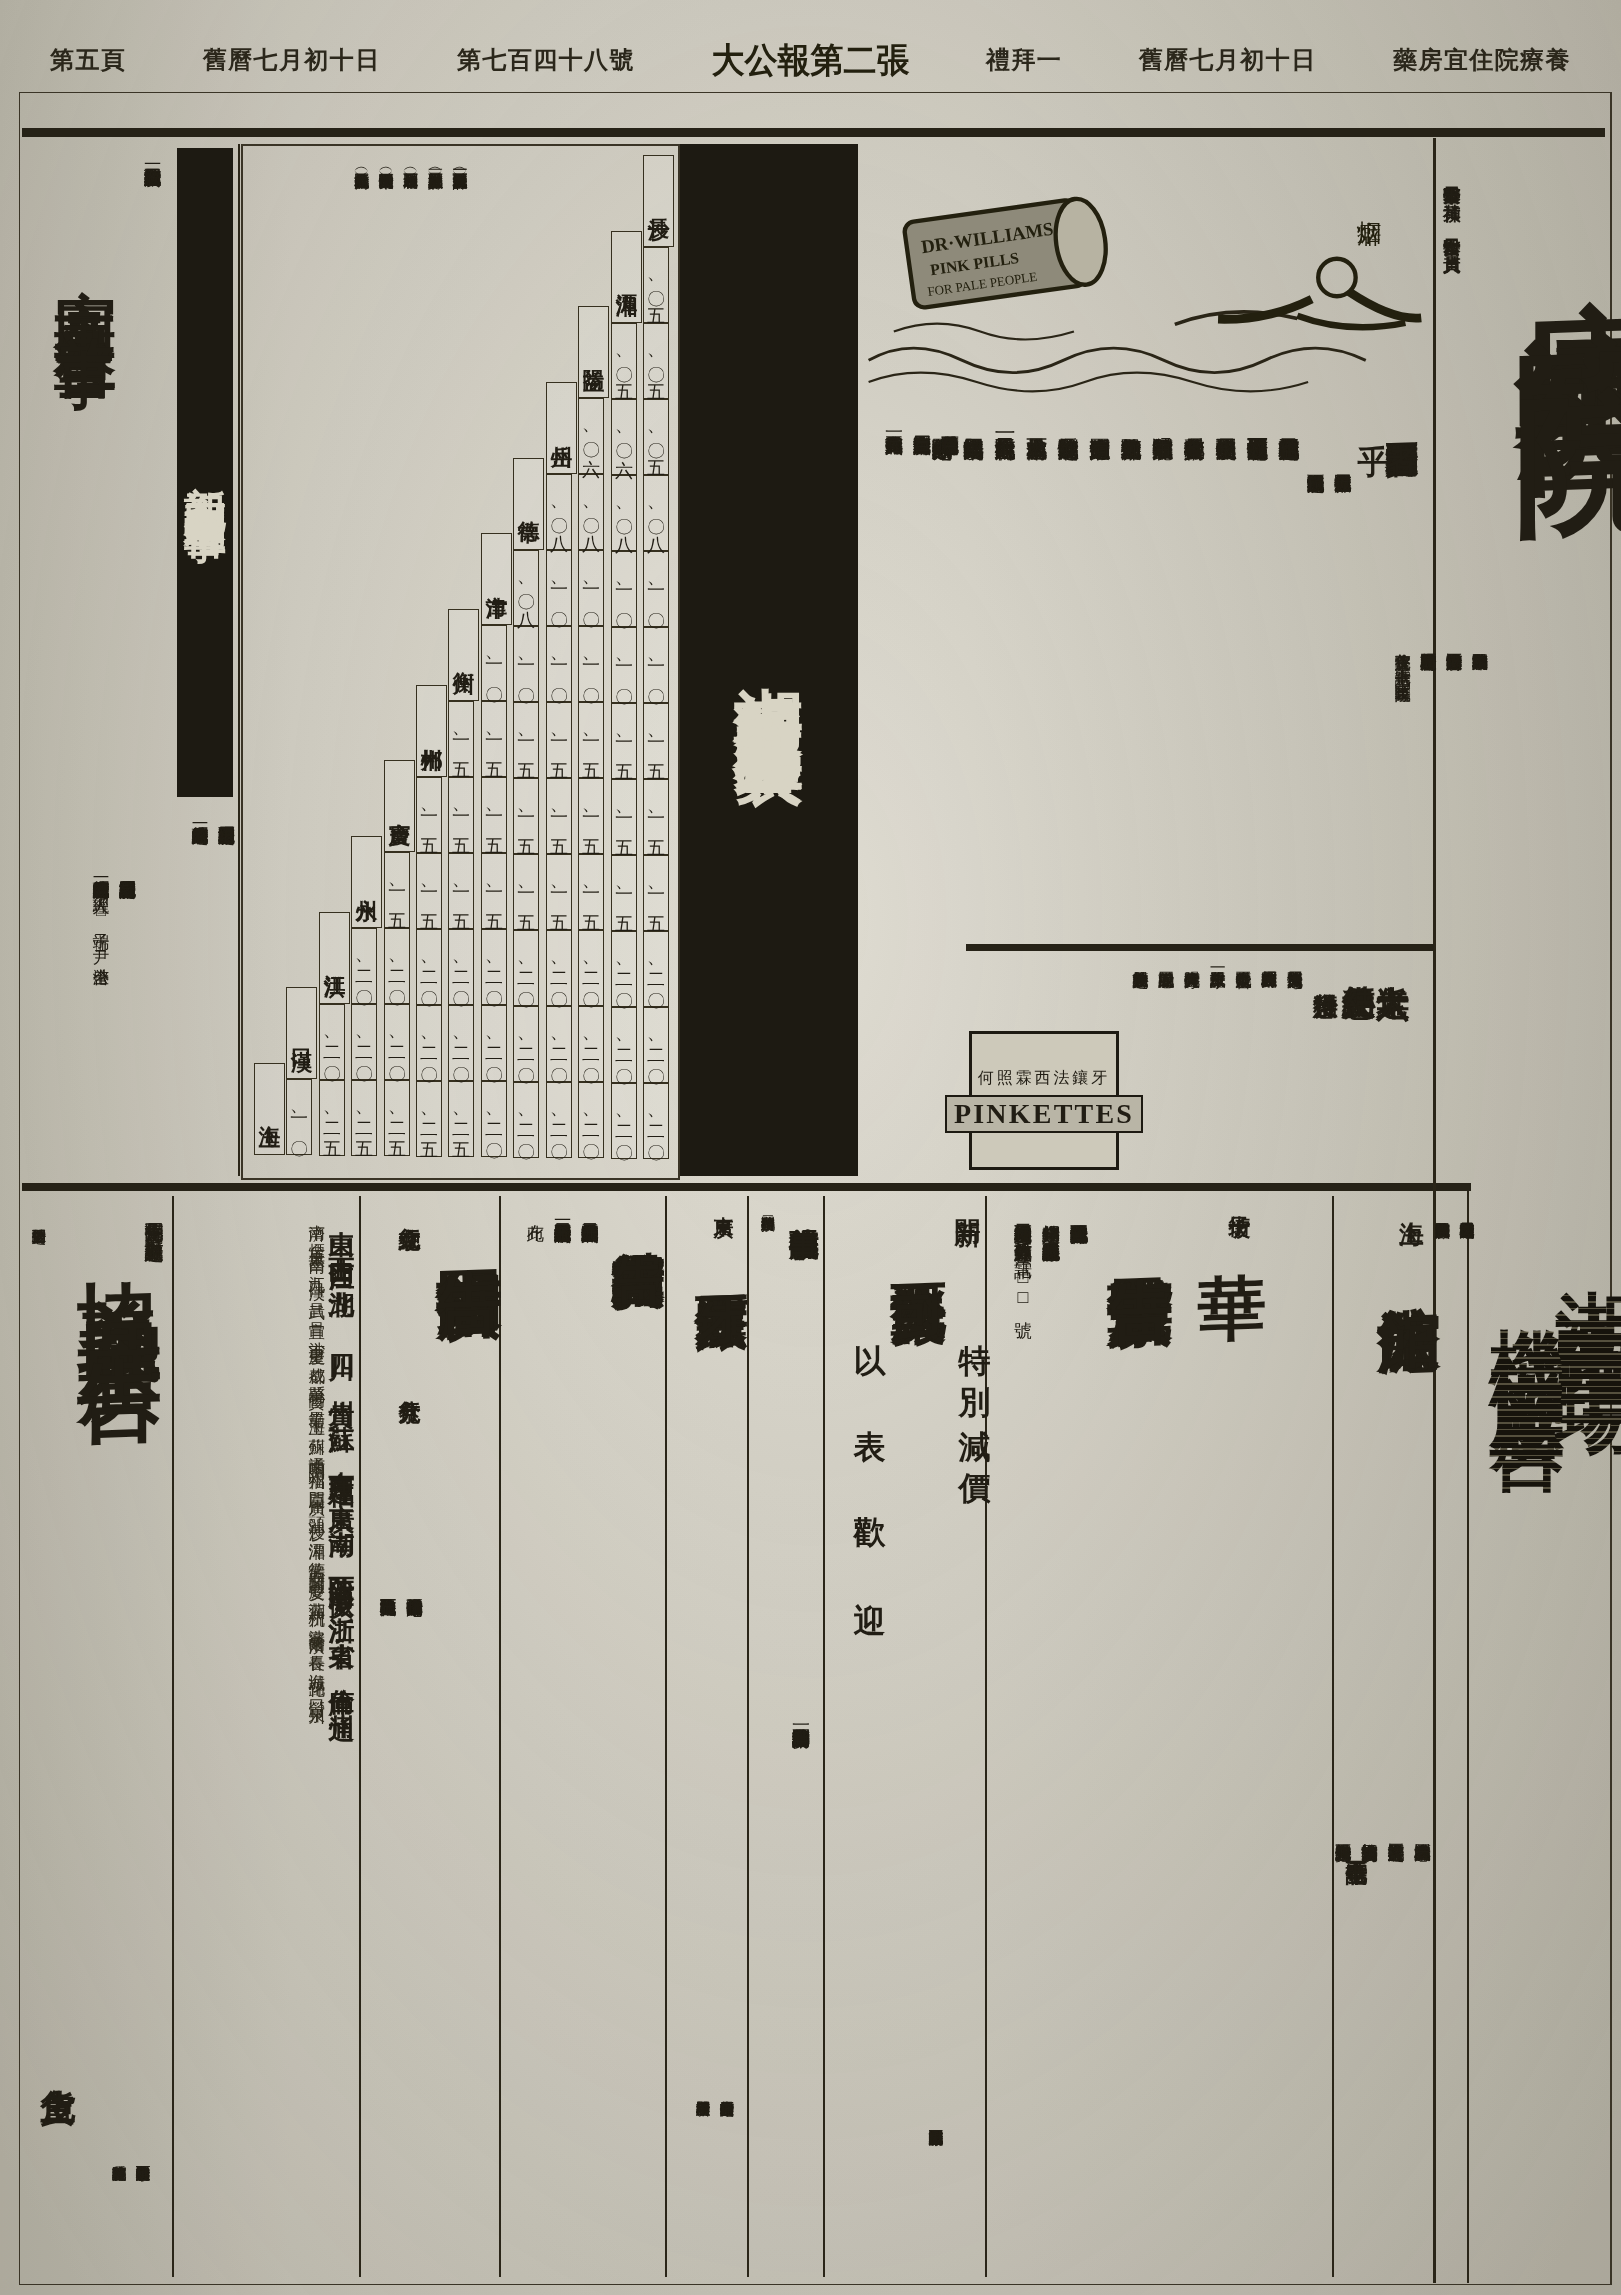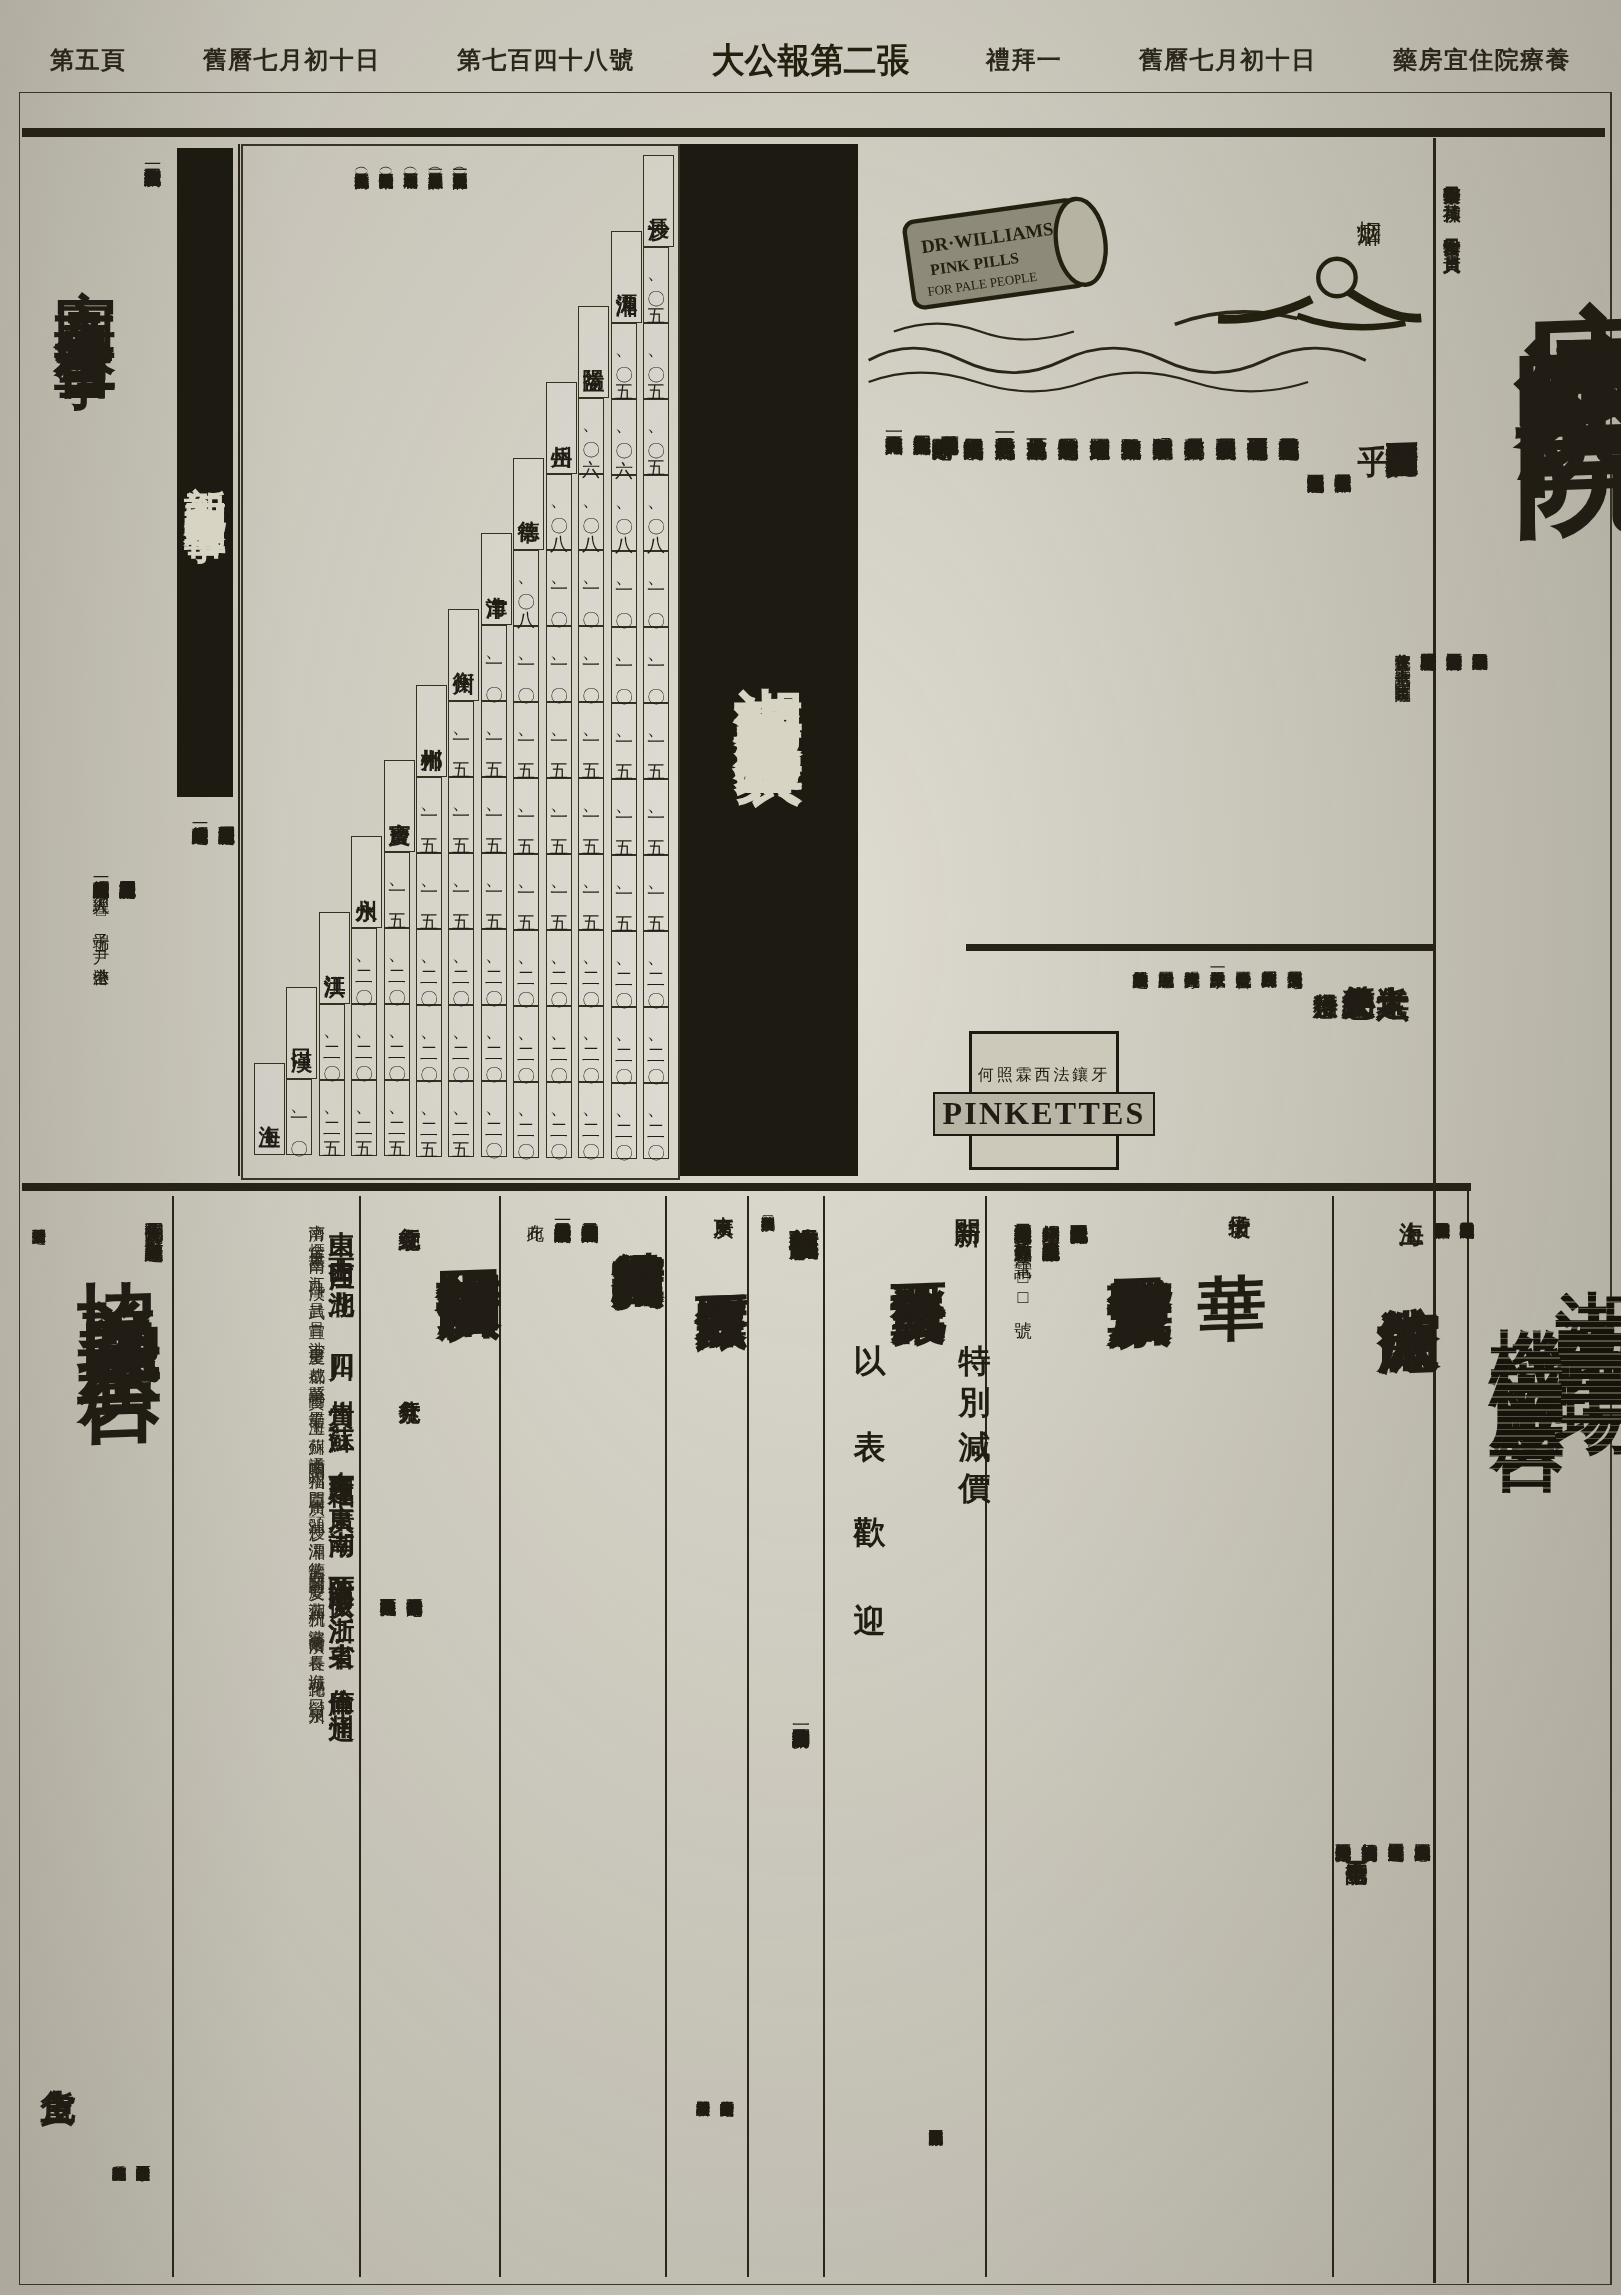--- a/index.html
+++ b/index.html
@@ -38,21 +38,21 @@
   .fee-col{position:absolute;}
   .fee-cell{box-sizing:border-box;border:1.4px solid #36301f;border-top-width:0.7px;
     display:flex;align-items:center;justify-content:center;background:rgba(255,255,255,.12);}
   .fee-city{font-weight:bold;}
   .branches{display:flex;flex-wrap:wrap;align-content:space-between;}
   .branch{margin-left:10px;margin-bottom:7.2px;}
   .branch .reg{font-size:26px;font-weight:bold;line-height:1.1;}
   .branch .cty{font-size:16.6px;line-height:1.2;color:#2e2a1d;}
   .pinkbox{border:3.6px solid #1d1a12;background:#cdc9ba;display:flex;flex-direction:column;
     align-items:center;justify-content:center;gap:5.8px;}
-  .pinkbox .en{font-size:32px;font-weight:bold;letter-spacing:2.2px;font-family:"Liberation Serif",serif;
+  .pinkbox .en{font-size:28px;font-weight:bold;letter-spacing:2.2px;font-family:"Liberation Serif",serif;
     border:2.2px solid #1d1a12;padding:1.4px 7.2px;background:#b9b5a6;}
   .pinkbox .cn{font-size:16px;direction:rtl;letter-spacing:2.9px;}
   .phone{font-weight:bold;}
 </style>
 </head>
 <body>
 
 <div class="frame" style="left:19px;top:92px;width:1590px;height:2191px;border-right-width:2.9px;"></div>
 <div class="rule-h smudge" style="left:21.6px;top:128px;width:1583px;height:9.4px;"></div>
 <div class="rule-h" style="left:21.6px;top:1183px;width:1449px;height:8px;"></div>

